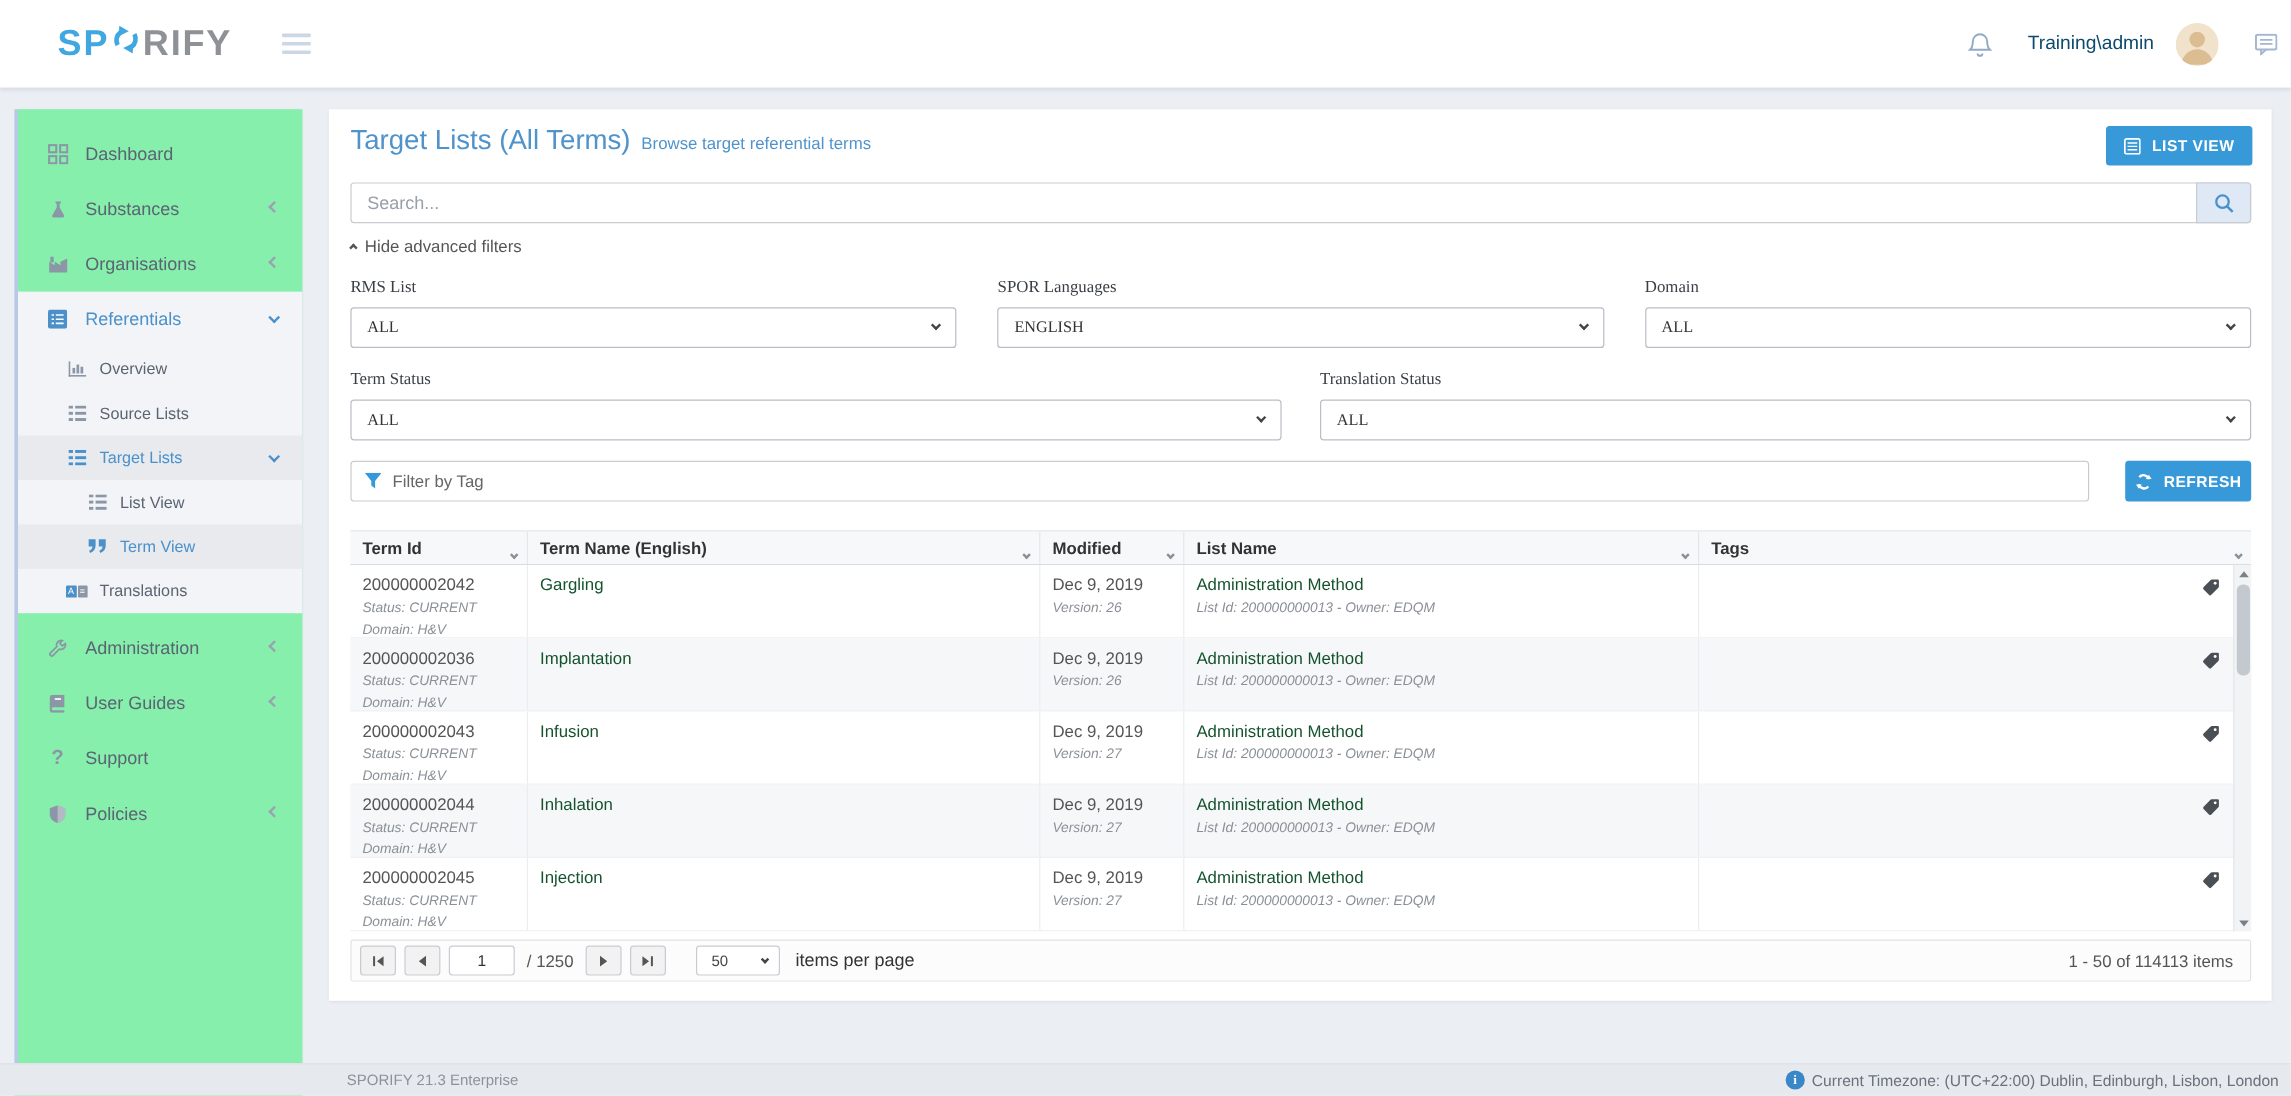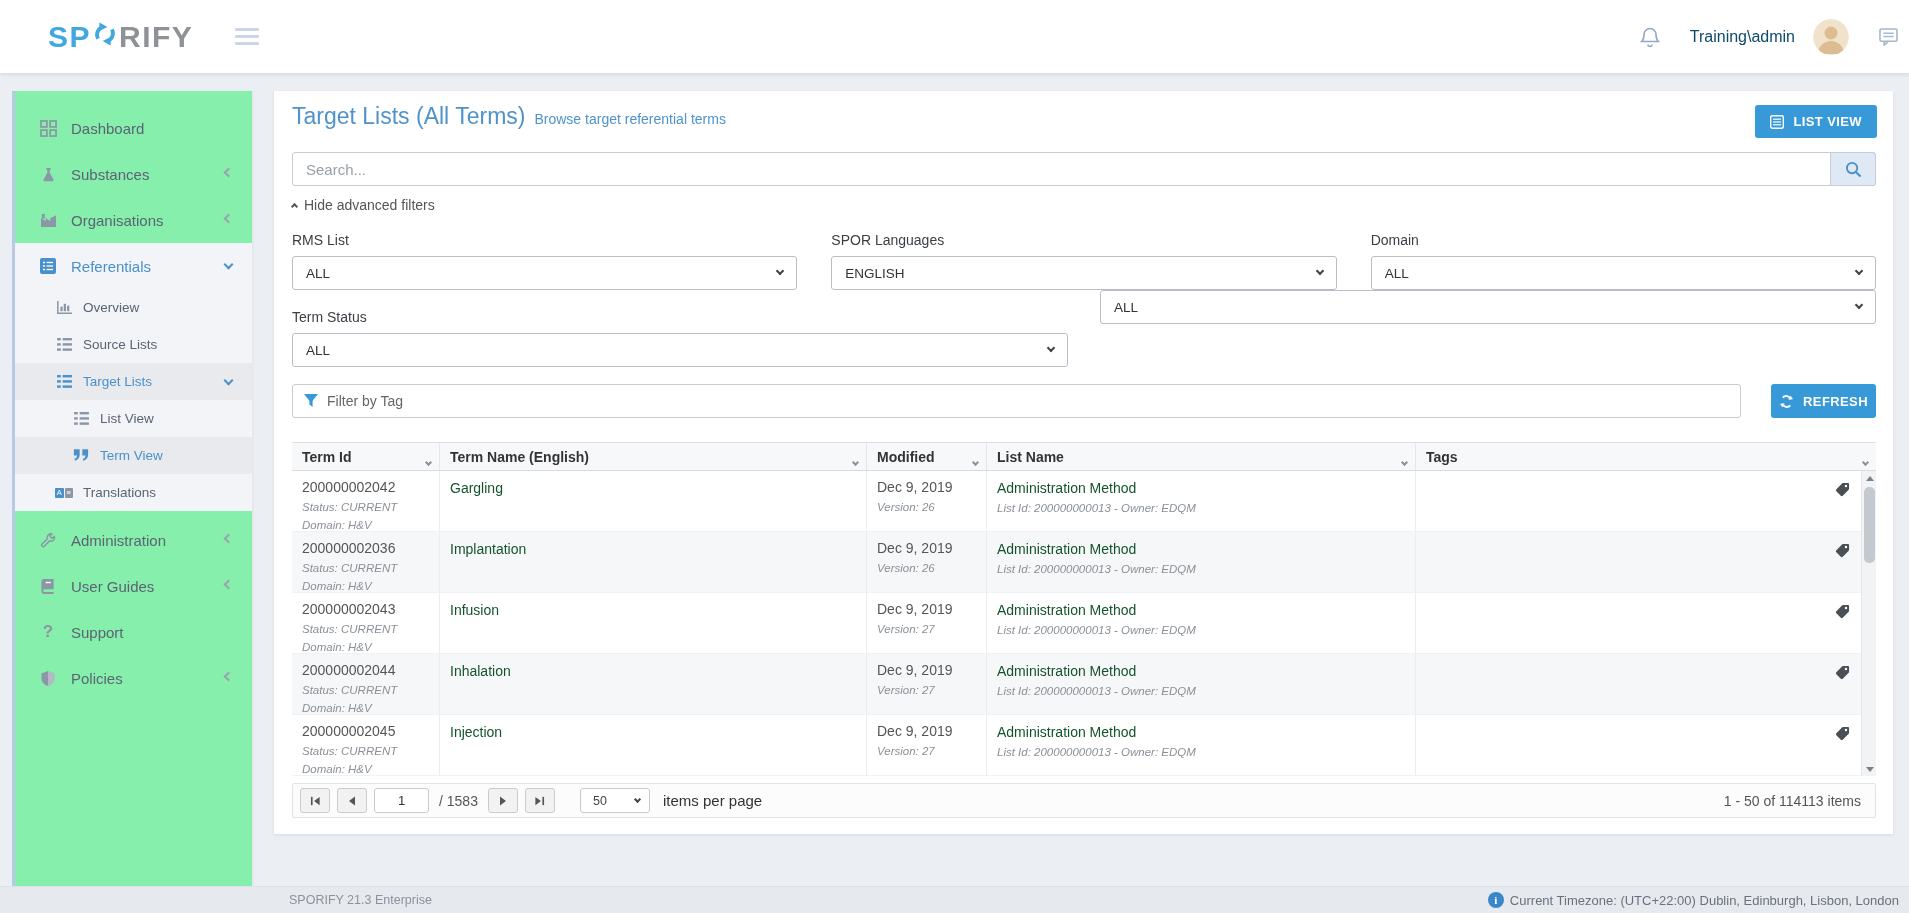--- a/index.html
+++ b/index.html
@@ -62,21 +62,21 @@
   .search-wrap { position:relative; margin-top:9px; height:34px; }
   .search-input { width:100%; height:34px; border:1px solid #c9ccd1; border-radius:3px; padding:0 56px 0 13px;
     font-size:15px; color:#333; font-family:inherit; outline:none; }
   .search-input::placeholder { color:#9aa0a8; }
   .search-btn { position:absolute; right:0; top:0; width:46px; height:34px; background:#dfe9f6;
     border:1px solid #c9ccd1; border-radius:0 3px 3px 0; cursor:pointer; display:flex; align-items:center; justify-content:center; }
 
   .adv-toggle { margin-top:11px; display:flex; align-items:center; gap:7px; font-size:14px; color:#555; cursor:pointer; width:fit-content; }
   .adv-toggle .chev { width:5px; height:5px; border-color:#555; margin-top:3px; }
 
-  .filter-row { display:flex; gap:34px; }
+  .filter-row { display:flex; gap:34px;font-family:Liberation Serif, serif; }
   .filter-col { flex:1; }
   .f-label { font-size:14px; color:#3a3f45; margin:19px 0 8px; }
   .drop { position:relative; height:34px; border:1px solid #b9bec6; border-radius:3px; background:#fff;
     font-size:13.5px; color:#333; display:flex; align-items:center; padding:0 30px 0 13px; cursor:pointer; }
   .drop .chev { position:absolute; right:13px; top:50%; margin-top:-5px; width:6px; height:6px; border-color:#444; }
 
   .tag-row { display:flex; margin-top:17px; }
   .tag-wrap { position:relative; flex:1; margin-right:30px; }
   .tag-input { width:100%; height:34px; border:1px solid #c9ccd1; border-radius:3px; padding:0 12px 0 34px;
     font-size:14px; color:#333; font-family:inherit; outline:none; }
@@ -410,20 +410,21 @@
 
   <div class="filter-row" style="gap:32px;">
     <div class="filter-col">
       <div class="f-label">Term Status</div>
       <div class="drop">
         <span>ALL</span>
         <span class="chev chev-down"></span>
       </div>
     </div>
     <div class="filter-col">
+      <div class="f-label">Translation Status</div>
       <div class="drop">
         <span>ALL</span>
         <span class="chev chev-down"></span>
       </div>
     </div>
   </div>
 
   <div class="tag-row">
     <div class="tag-wrap">
       <span class="funnel"><svg viewBox="0 0 14 14" width="14" height="14">
@@ -590,21 +591,21 @@
           <rect x="1" y="0.5" width="1.8" height="9" fill="#555"></rect>
           <polygon points="10.5,0.5 4.5,5 10.5,9.5" fill="#555"></polygon>
         </svg>
       </span>
     <span class="pg-btn">
         <svg viewBox="0 0 10 10" width="10" height="10">
           <polygon points="8,0.5 2,5 8,9.5" fill="#555"></polygon>
         </svg>
       </span>
     <input class="pg-input" value="1" style="">
-    <span class="pg-total">/ 1583</span>
+    <span class="pg-total">/ 1250</span>
     <span class="pg-btn">
         <svg viewBox="0 0 10 10" width="10" height="10">
           <polygon points="2,0.5 8,5 2,9.5" fill="#555"></polygon>
         </svg>
       </span>
     <span class="pg-btn">
         <svg viewBox="0 0 12 10" width="11" height="10">
           <polygon points="1.5,0.5 7.5,5 1.5,9.5" fill="#555"></polygon>
           <rect x="9.2" y="0.5" width="1.8" height="9" fill="#555"></rect>
         </svg>

